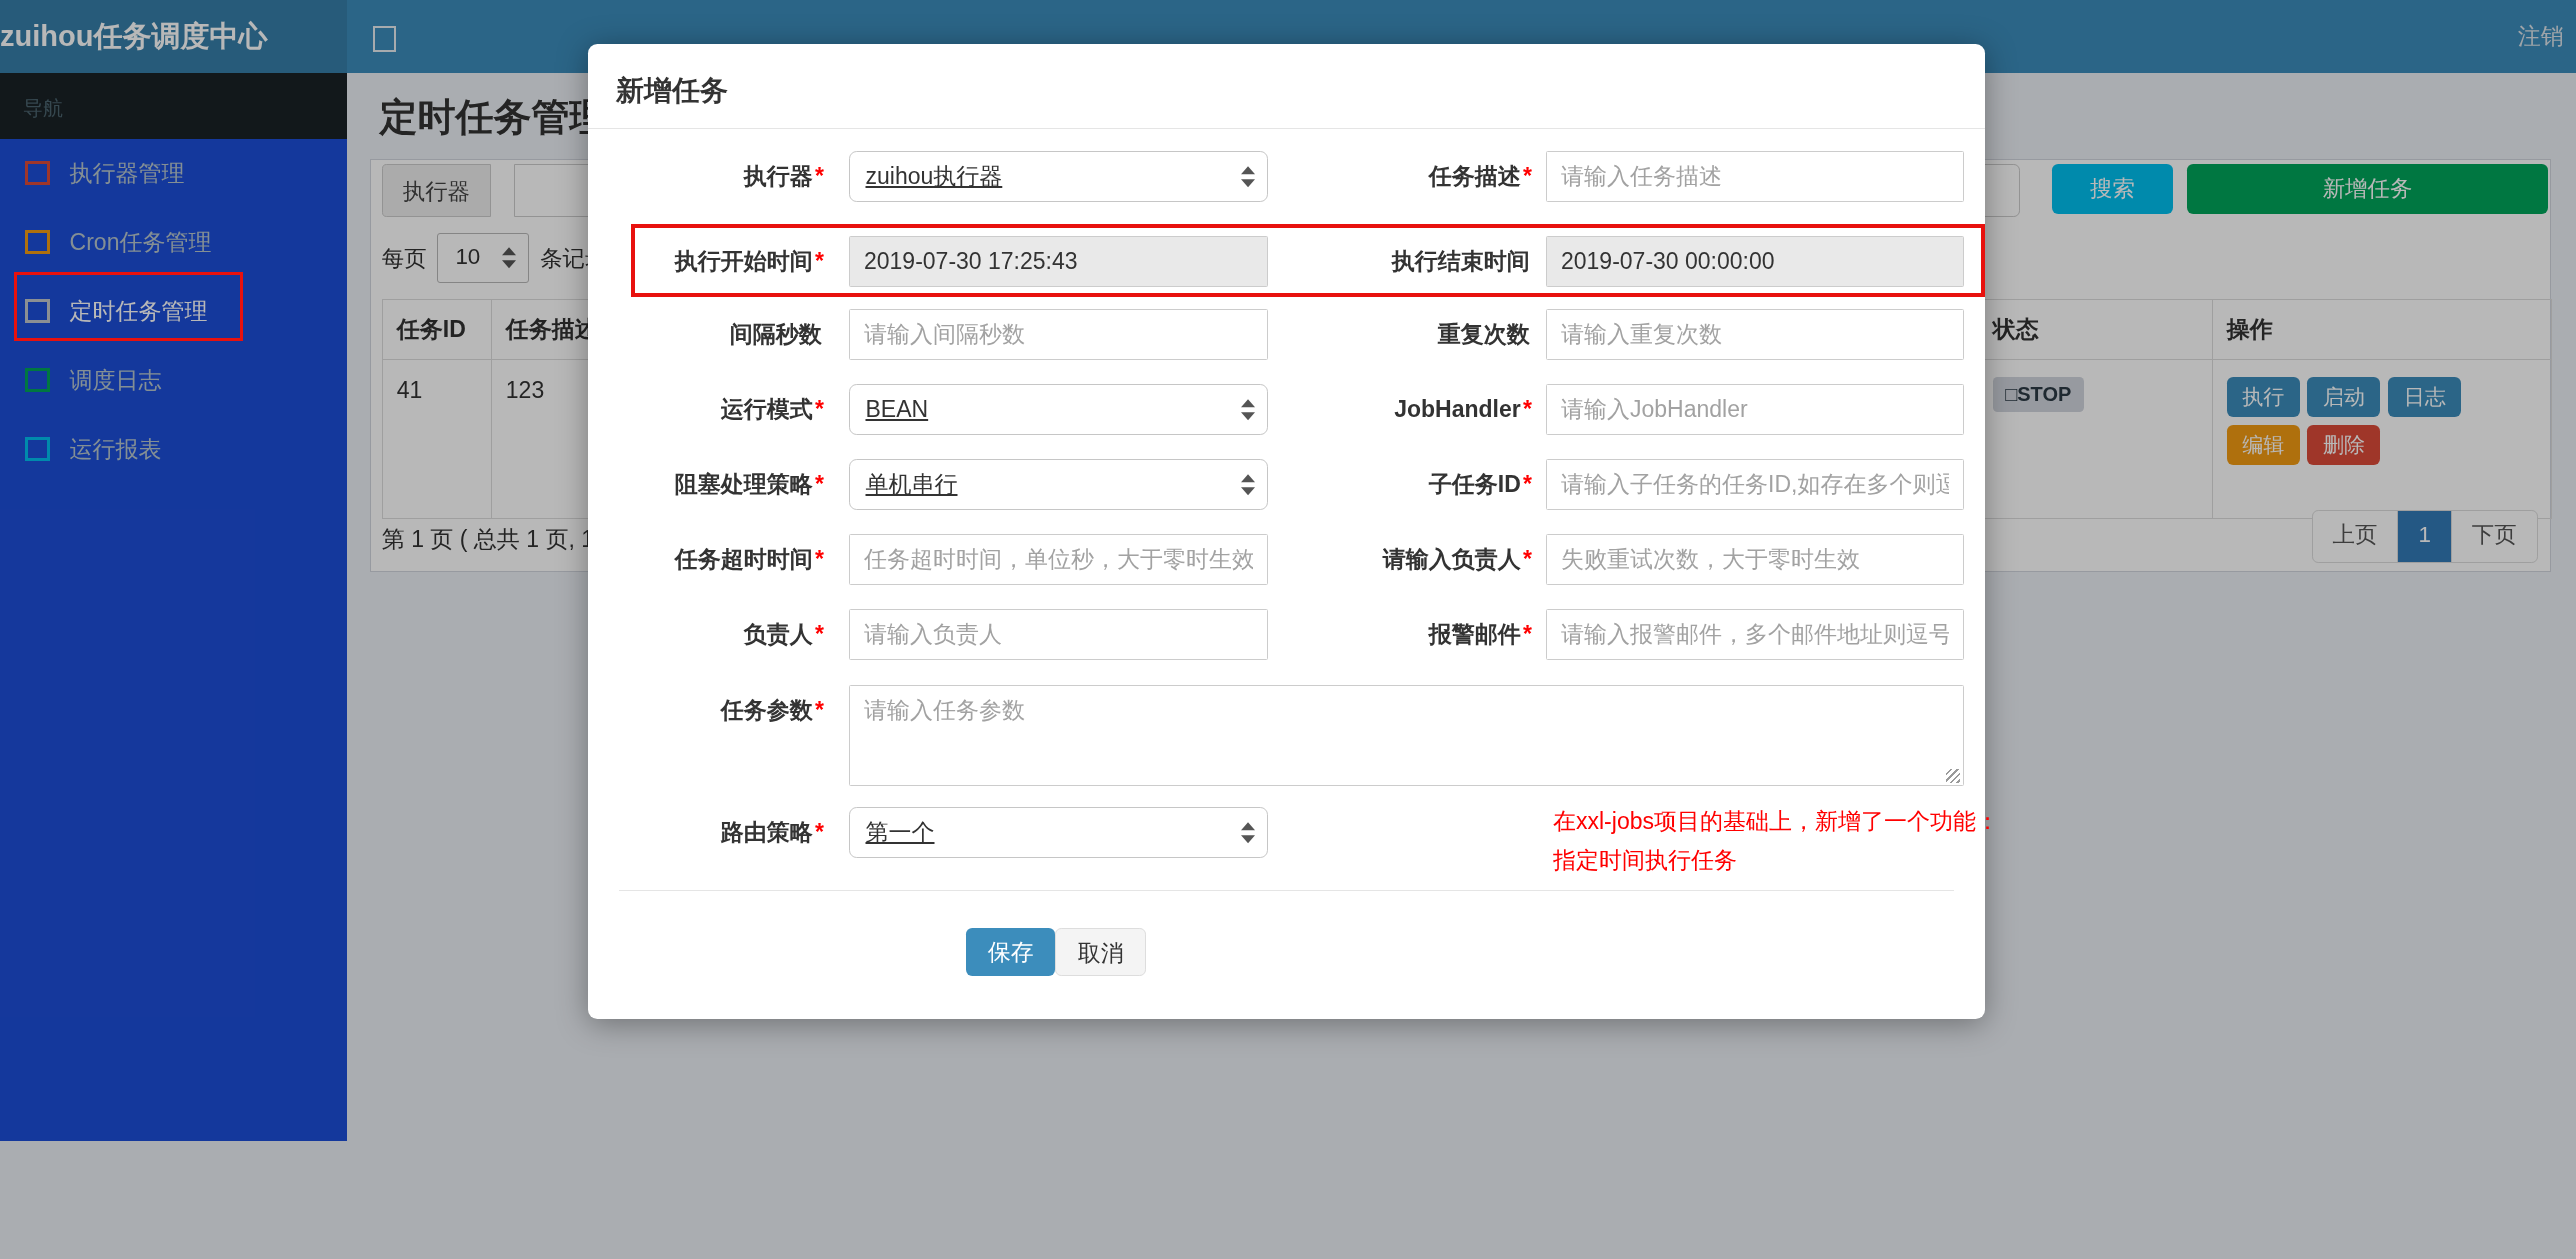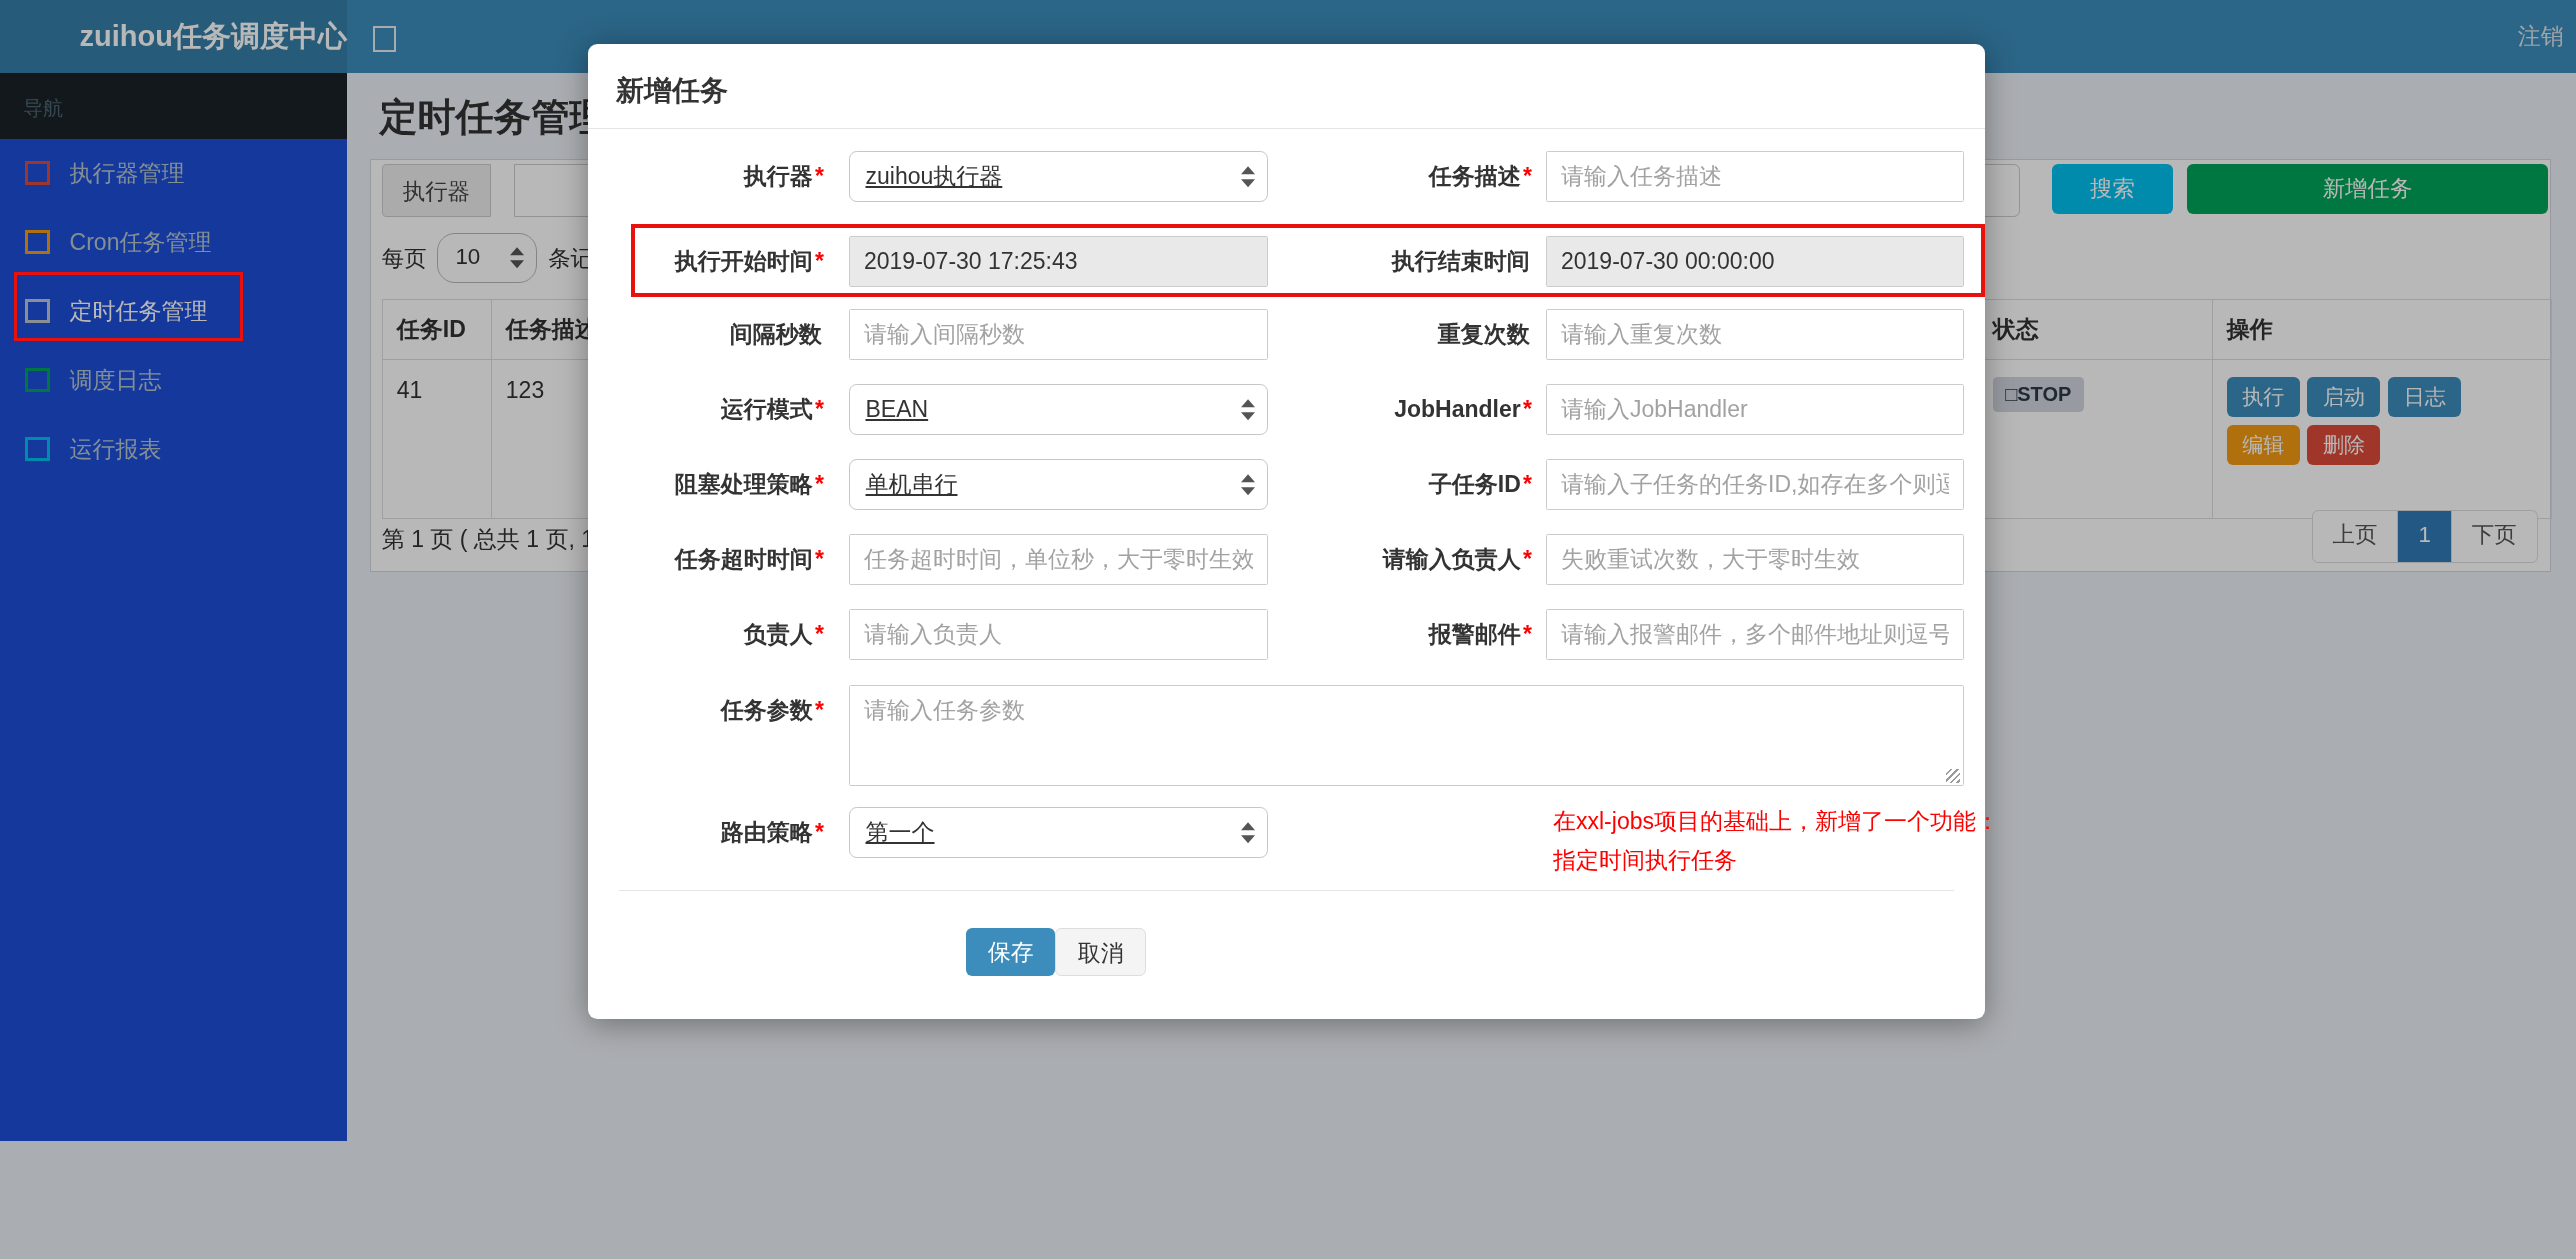--- a/index.html
+++ b/index.html
@@ -1,21 +1,21 @@
 <!DOCTYPE html>
 <html style="font-size:12.4px"><head>
 <meta charset="utf-8">
 <style>
   html,body{margin:0;padding:0;}
   .screen{position:relative;width:2576px;height:1259px;overflow:hidden;background:#ecf0f5;
     font-family:"Liberation Sans","DejaVu Sans",sans-serif;color:#333;}
   
   .navbar{position:absolute;left:0;top:0;width:2576px;height:73px;background:#3c8dbc;z-index:10;}
   .brand{position:absolute;left:0;top:0;width:347px;height:73px;background:#367fa9;color:#fff;
-    font-size:29px;font-weight:bold;line-height:73px;text-align:right;}
+    font-size:29px;font-weight:bold;line-height:73px;text-align:left;}
   .nav-toggle{position:absolute;left:373px;top:25.5px;width:19.3px;height:22.4px;border:2.3px solid #e8edf1;}
   .logout{position:absolute;right:4.6px;top:0;height:73px;line-height:73px;font-size:23px;color:#dde4ea;padding:0 7.7px;}
   
   .sidebar{position:absolute;left:0;top:73px;width:347px;height:1068px;background:#1d4ed8;z-index:5;}
   .side-header{padding:21.7px 0 17px 23px;font-size:20px;color:#4b646f;background:#1a2226;}
   .side-item{position:relative;height:69px;display:flex;align-items:center;cursor:pointer;}
   .side-item .sq{width:18.6px;height:18.6px;border-width:3.1px;border-style:solid;margin-left:25px;flex:none;}
   .side-item .itx{margin-left:20px;font-size:23px;color:#b8c7ce;white-space:nowrap;}
   .side-item.active .itx{color:#fff;}
   
@@ -24,21 +24,21 @@
   .box{position:absolute;left:23px;top:86px;width:2181px;height:413px;background:#fff;
     border:0.8px solid #d2d6de;box-sizing:border-box;}
   .addon{position:absolute;left:10.8px;top:3.9px;height:53px;line-height:53px;background:#eee;
     border:1.5px solid #ccc;box-sizing:border-box;padding:0 20px;font-size:22.4px;color:#444;border-radius:4.6px 0 0 4.6px;}
   .filter-select{position:absolute;left:143px;top:3.9px;width:1506px;height:53px;background:#fff;
     border:1.5px solid #ccc;box-sizing:border-box;border-radius:0 6.2px 6.2px 0;}
   .btn{display:inline-block;text-align:center;color:#fff;border-radius:6.2px;box-sizing:border-box;cursor:pointer;}
   .btn-search{position:absolute;left:1681px;top:3.9px;width:121px;height:50px;line-height:50px;background:#00c0ef;font-size:22.4px;}
   .btn-add{position:absolute;left:1816px;top:3.9px;width:361px;height:50px;line-height:50px;background:#00a65a;font-size:22.4px;}
   .perpage{position:absolute;left:10.8px;top:73px;height:50px;display:flex;align-items:center;font-size:22.4px;color:#333;}
-  .pp-select{position:relative;width:100px;height:50px;border:1.5px solid #b9b9b9;border-radius:18px;background:#fff;
+  .pp-select{position:relative;width:92px;height:50px;border:1.5px solid #b9b9b9;border-radius:3px;background:#fff;
     box-sizing:border-box;margin:0 10.8px;font-size:22.4px;line-height:46px;padding-left:17px;color:#333;}
   .jobs-table{position:absolute;left:10.8px;top:139px;width:2168px;border-collapse:collapse;table-layout:fixed;}
   .jobs-table th,.jobs-table td{border:1.5px solid #ddd;box-sizing:border-box;text-align:left;}
   .jobs-table th{font-size:23px;font-weight:bold;color:#333;padding:14px 0 14px 14px;height:56px;}
   .jobs-table td{vertical-align:top;padding:17px 0 0 14px;height:159px;font-size:23px;color:#333;}
   .badge-stop{display:inline-block;background:#d2d6de;color:#2b3a45;font-weight:bold;font-size:20px;
     padding:6.2px 12.4px;border-radius:4.6px;}
   .abtn{display:inline-block;color:#fff;font-size:21px;padding:6.2px 15.5px;border-radius:6.2px;margin:0 7.7px 7.7px 0;cursor:pointer;}
   .abtn.blue{background:#3c8dbc;} .abtn.orange{background:#f39c12;} .abtn.red{background:#dd4b39;}
   .pg-info{position:absolute;left:10.8px;top:364px;font-size:23px;color:#333;}

